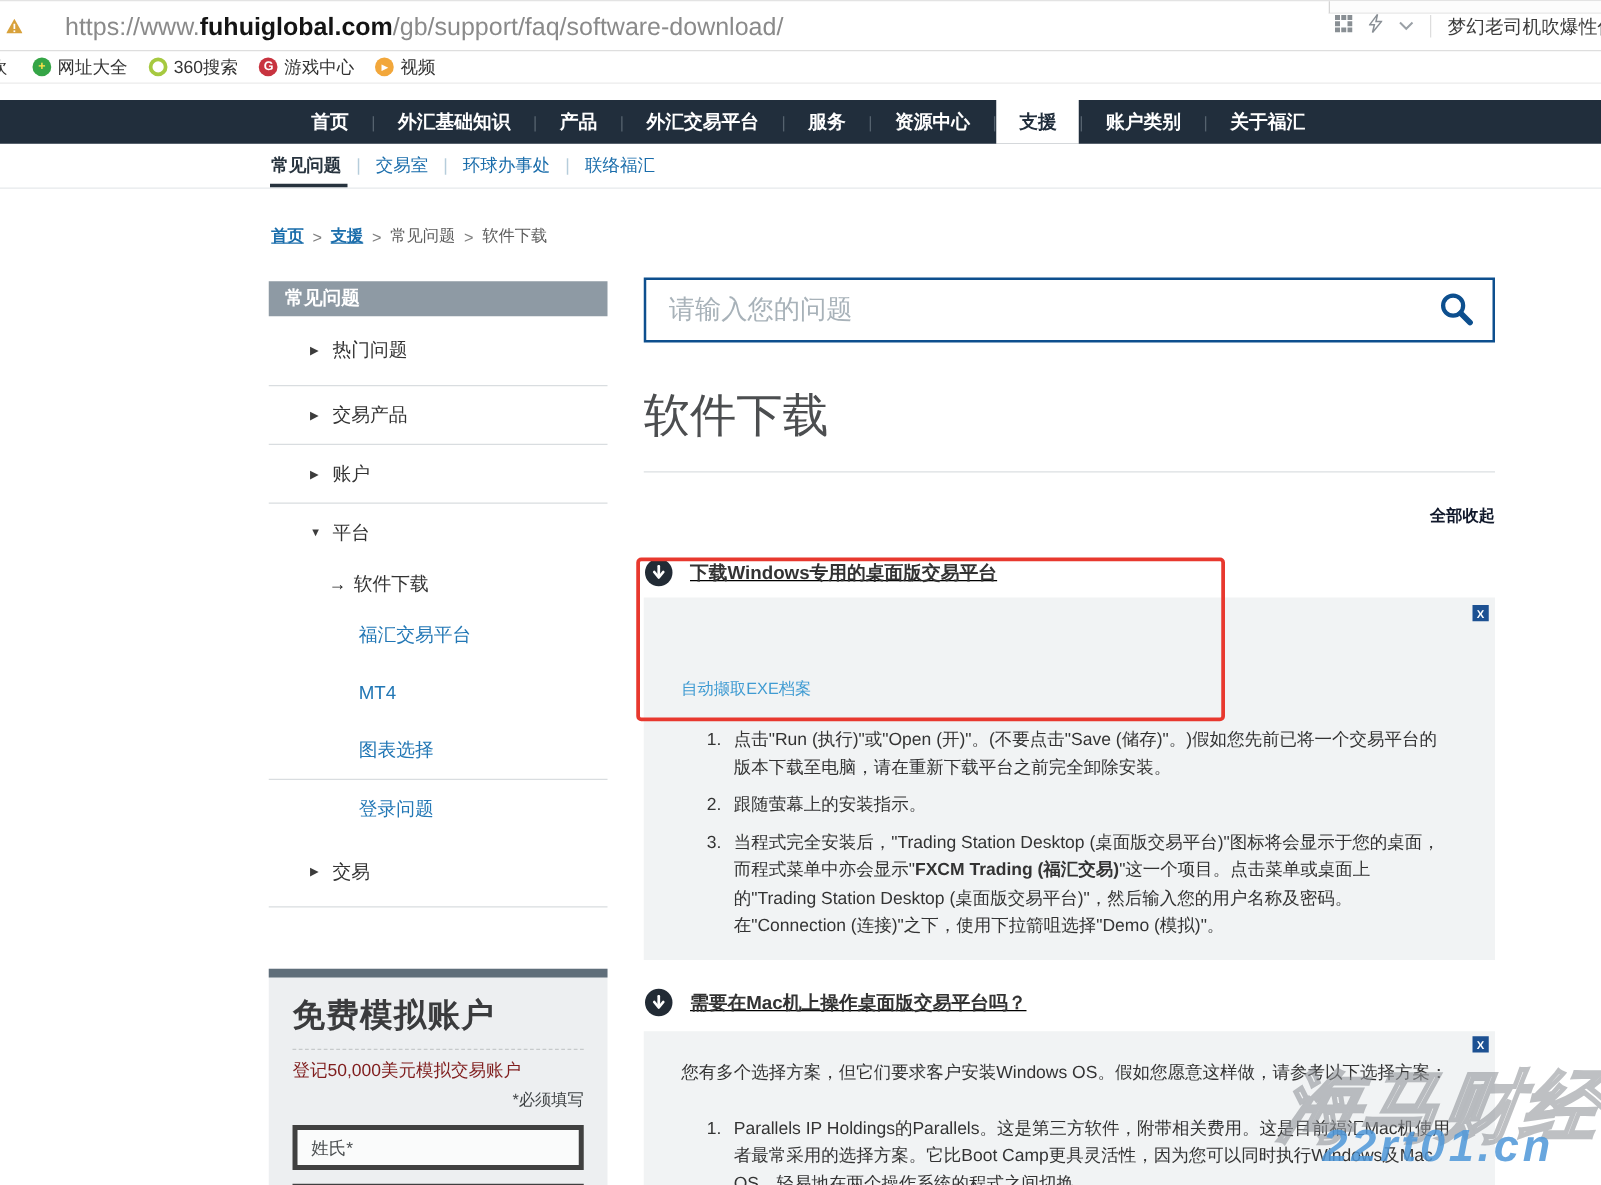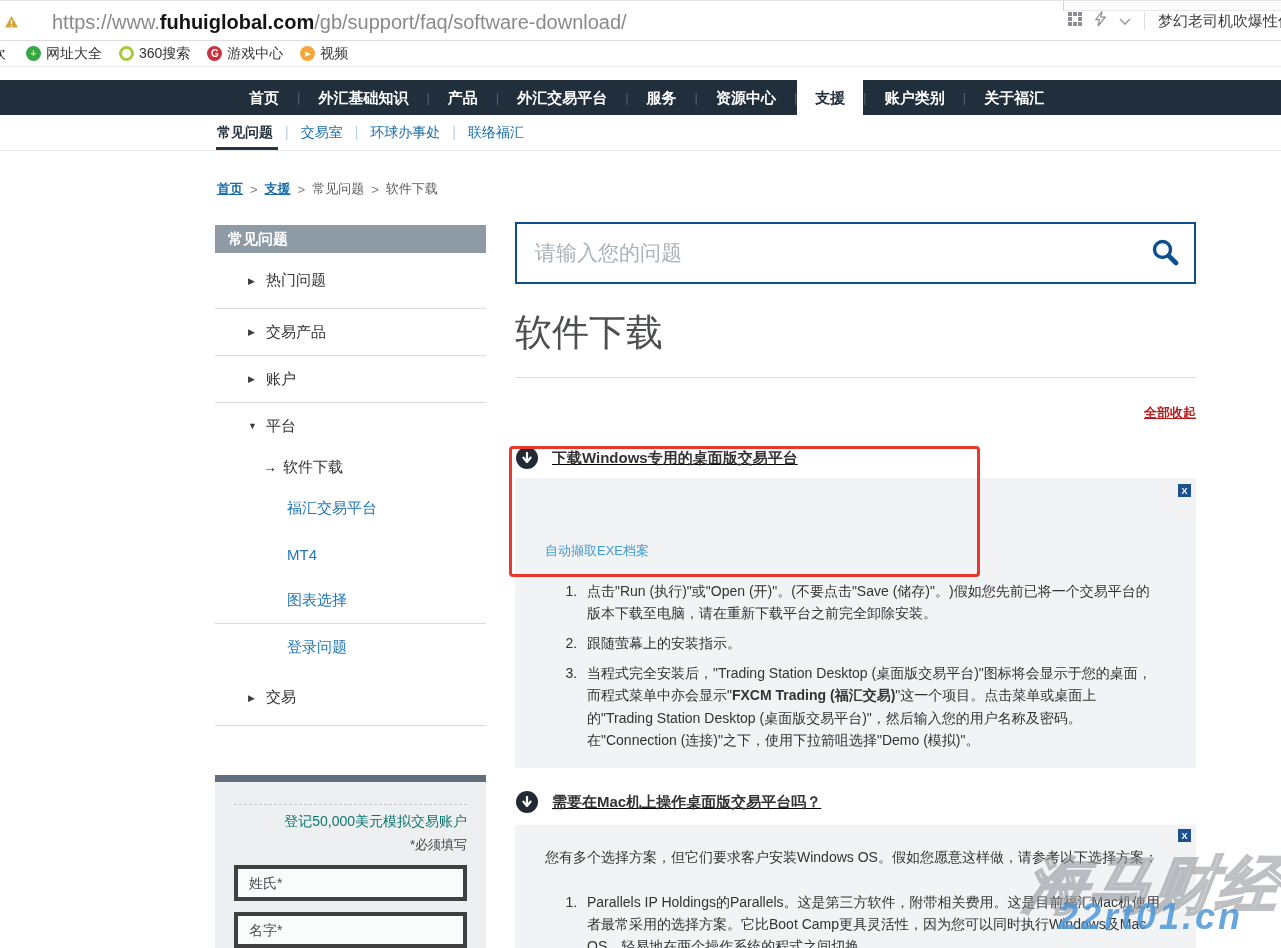--- a/index.html
+++ b/index.html
@@ -68,39 +68,39 @@
   .side-item.active .side-arrow { font-size:14px; font-weight:bold; color:#1d1d1d; margin-left:48px; }
   .side-label { font-size:15px; color:#333; margin-left:5px; }
   .side-item.sublink .side-label { color:#2277b5; margin-left:72px; }
   .side-item.active .side-label { margin-left:7px; }
 
   
   #demo-form { position:absolute; top:775px; left:215px; width:271px;
     background:#edeff1; border-top:7px solid #5f6e7a; box-sizing:border-box; padding:13px 19px 20px; }
   .form-title { font-size:26px; font-weight:bold; color:#3a3b3d; letter-spacing:1px; }
   .form-dash { border-bottom:1px dashed #c7cacc; margin:9px 0 8px; }
-  .form-sub { font-size:14px; color:#0f766e;text-align:right; }
+  .form-sub { font-size:14px; color:#7f1d1d; }
   .form-req { font-size:13px; color:#3f4345; text-align:right; margin-top:5px; }
   .form-input { display:block; width:100%; height:36px; margin-top:11px; box-sizing:border-box;
     border:4px solid #404040; background:#fafbfb; padding:0 11px; font-size:14px; color:#4a4e50; }
   .form-input::placeholder { color:#4a4e50; opacity:1; }
 
   
-  #search-box { position:absolute; top:222px; left:515px; width:681px; height:62px;
+  #search-box { position:absolute; top:222px; left:515px; width:681px; height:52px;
     border:2px solid #0d4f8e; box-sizing:border-box; background:#fff; display:flex; align-items:center; }
   #search-input { flex:1; height:100%; border:none; outline:none; font-size:21px;
     color:#333; padding:0 18px; font-family:inherit; background:transparent; }
   #search-input::placeholder { color:#a8b2b9; opacity:1; }
   .search-btn { width:58px; height:100%; display:flex; align-items:center; justify-content:center;
     background:transparent; border:none; cursor:pointer; }
 
   #page-title { position:absolute; top:308px; left:515px; font-size:37px; color:#4c4e50; }
   #title-hr { position:absolute; top:377px; left:515px; width:681px; height:1px; background:#dcdfe2; }
   #collapse-all { position:absolute; top:404px; right:85px; font-size:13px; font-weight:bold;
-    color:#b91c1c; text-decoration:underline; cursor:pointer; }
+    color:#0f172a; cursor:pointer; }
 
   .acc-header { position:absolute; left:516px; display:flex; align-items:center; gap:14px; cursor:pointer;text-decoration:underline; }
   #acc-header-1 { top:447px; }
   #acc-header-2 { top:791px; }
   .acc-icon { width:22px; height:22px; border-radius:50%; background:#222b35; display:flex;
     align-items:center; justify-content:center; flex:0 0 auto; }
   .acc-title { font-size:15px; font-weight:bold; color:#333; }
 
   .acc-body { position:absolute; left:515px; width:681px; background:#f1f3f4; }
   #acc-body-1 { top:478px; height:290px; }
@@ -271,20 +271,21 @@
         <span class="side-label">登录问题</span>
       </div>
       <div class="side-item collapsed divider tall">
         <span class="side-arrow">▶</span>
         <span class="side-label">交易</span>
       </div>
     </div>
 </aside>
 
 <div id="demo-form">
+  <div class="form-title">免费模拟账户</div>
   <div class="form-dash"></div>
   <div class="form-sub">登记50,000美元模拟交易账户</div>
   <div class="form-req">*必须填写</div>
   <input class="form-input" type="text" placeholder="姓氏*" style="">
   <input class="form-input" type="text" placeholder="名字*" style="">
 </div>
 
 <div id="search-box">
   <input id="search-input" type="text" placeholder="请输入您的问题" style="">
   <button class="search-btn">

